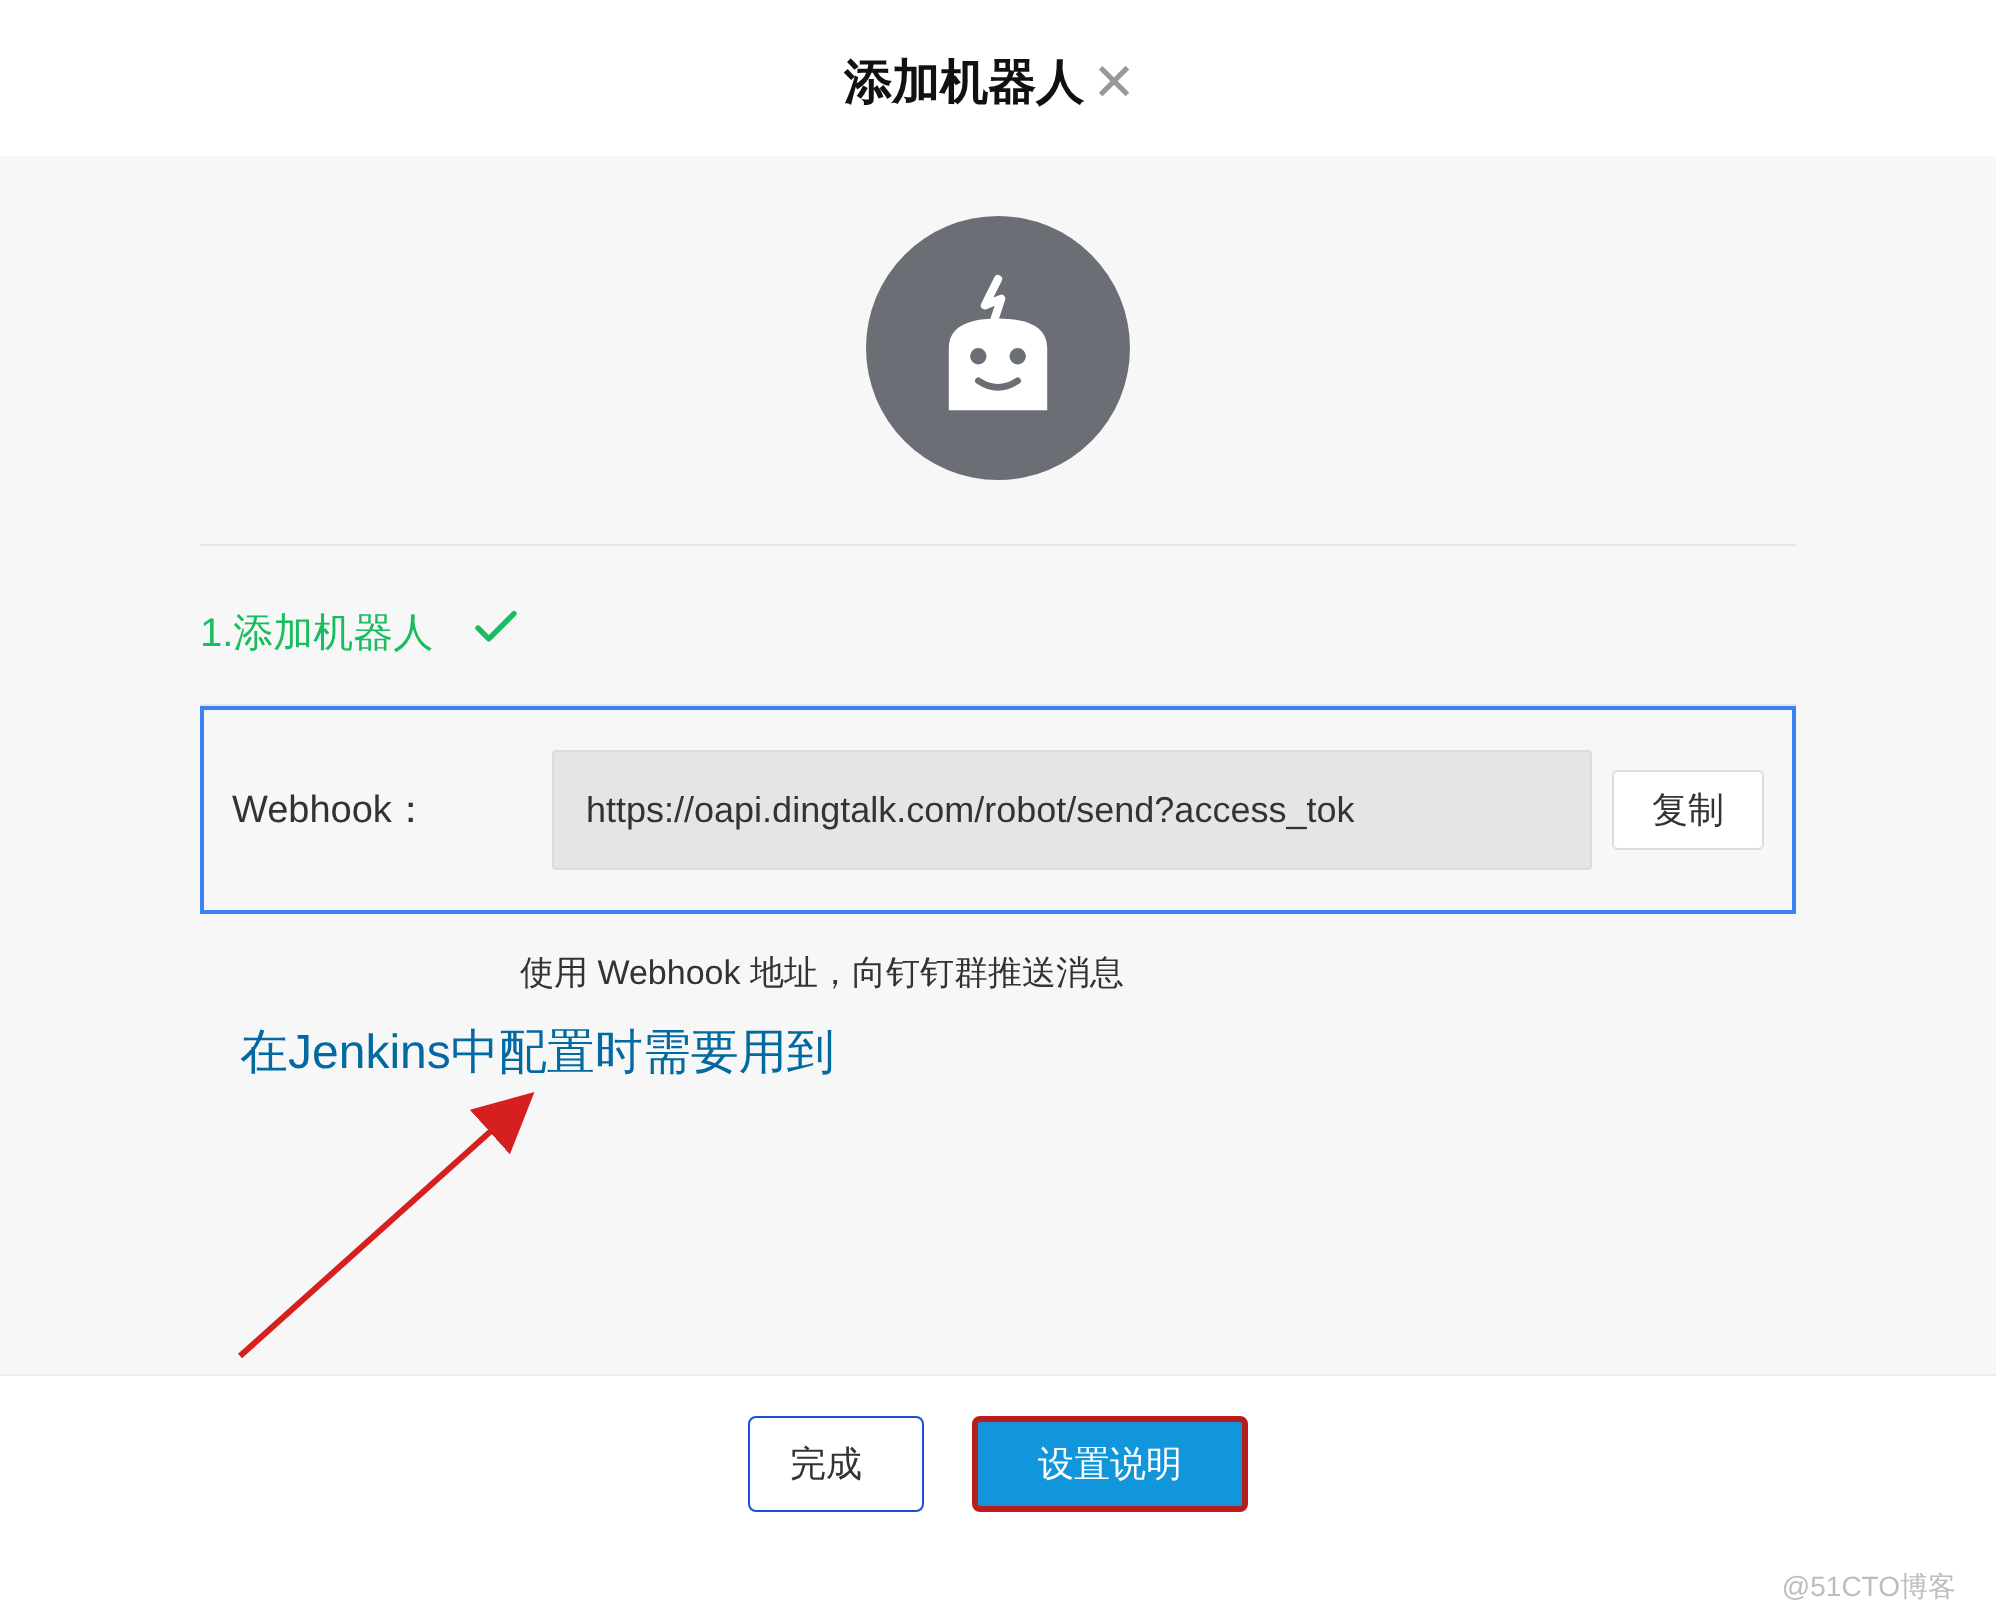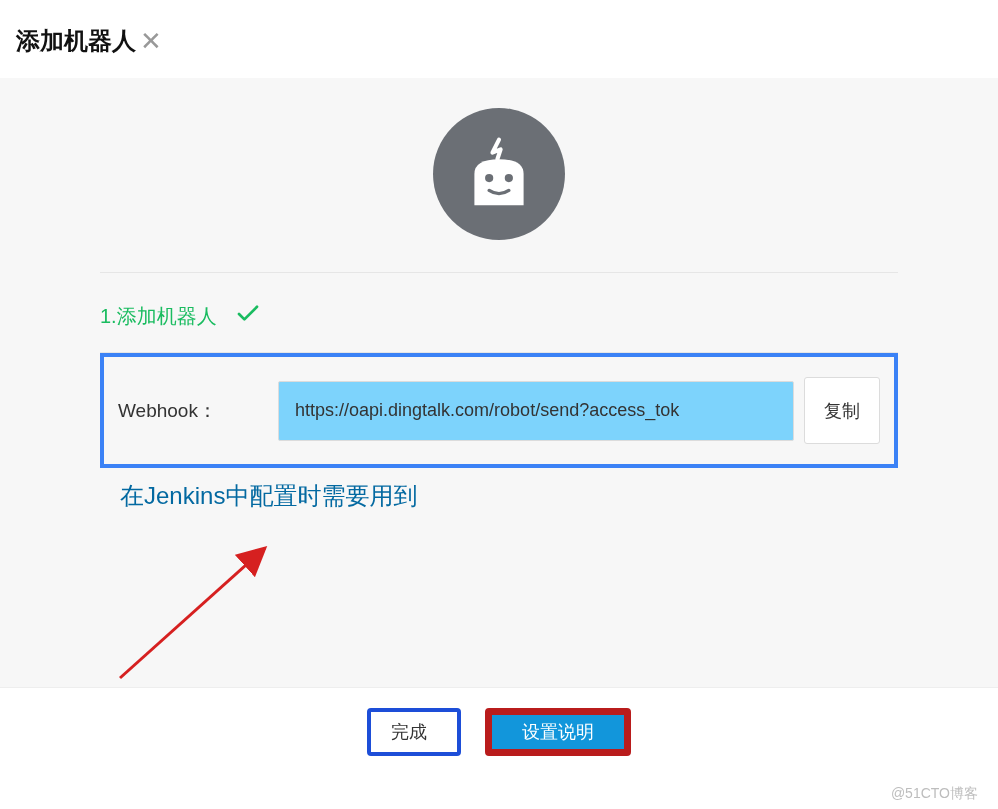--- a/index.html
+++ b/index.html
@@ -1,38 +1,38 @@
 <!DOCTYPE html>
 <html><head>
   <meta charset="utf-8">
   <style>
     * { margin: 0; padding: 0; box-sizing: border-box; }
     body { font-family: "Microsoft YaHei", "PingFang SC", Arial, sans-serif; background: #fff; width: 998px; height: 809px; overflow: hidden; position: relative; }
-    .modal-header { display: flex; justify-content: flex-start; align-items: center; padding: 24px 20px 20px 16px; }
+    .modal-header { display: flex; justify-content: center; align-items: center; padding: 24px 20px 20px 16px; }
     .modal-title { font-size: 24px; font-weight: bold; color: #111; }
     .close-icon { font-size: 26px; color: #999; cursor: pointer; line-height: 1; padding: 4px; }
     .content-area { background: #f7f7f7; padding: 30px 0 0 0; height: 698px; position: relative; }
     .content-inner { padding: 0 100px; }
     .avatar-wrap { display: flex; justify-content: center; margin-bottom: 32px; }
     .avatar { width: 132px; height: 132px; border-radius: 50%; background: #6b6f75; display: flex; align-items: center; justify-content: center; }
     .divider { border: none; border-top: 1px solid #e6e6e6; margin: 0; }
     .step1 { color: #1abc60; font-size: 20px; padding: 30px 0 22px 0; display: flex; align-items: center; gap: 20px; }
     .check-icon { color: #1abc60; font-size: 20px; font-weight: bold; }
     .step2 { color: #333; font-size: 19px; padding: 34px 0 20px 0; }
-    .webhook-box { border: 4px solid #3b82f6; padding: 20px 14px 20px 14px; display: flex; align-items: center; gap: 0; position: relative; }
+    .webhook-box { border: 2px solid #3b82f6; padding: 20px 14px 20px 14px; display: flex; align-items: center; gap: 0; position: relative; }
     .webhook-label { font-size: 19px; color: #333; width: 160px; }
-    .webhook-input { flex: 1; background: #7dd3fc; border: 1px solid #dcdcdc; height: 60px; padding: 12px 16px; font-size: 18px; color: #333; border-radius: 2px; outline: none; }
-    .copy-btn { height: 67px; width: 76px; background: #fff; border: 1px solid #dcdcdc; margin-left: 10px; font-size: 18px; color: #333; cursor: pointer; border-radius: 3px; }
+    .webhook-input { flex: 1; background: #e5e5e5; border: 1px solid #dcdcdc; height: 60px; padding: 12px 16px; font-size: 18px; color: #333; border-radius: 2px; outline: none; }
+    .copy-btn { height: 40px; width: 76px; background: #fff; border: 1px solid #dcdcdc; margin-left: 10px; font-size: 18px; color: #333; cursor: pointer; border-radius: 3px; }
     .warning-text { color: #e85744; font-size: 17px; margin: 18px 0 0 160px; }
     .info-text { color: #333; font-size: 17px; margin: 18px 0 0 160px; }
     .annotation { color: #0369a1; font-size: 24px; margin: 12px 0 0 20px; }
     .footer { position: absolute; bottom: 0; left: 0; right: 0; background: #fff; display: flex; justify-content: center; align-items: center; gap: 24px; padding: 20px 0; border-top: 1px solid #eee; }
     .btn { height: 48px; padding: 0 30px; font-size: 18px; border-radius: 4px; cursor: pointer; }
-    .btn-default { background: #fff; border: 4px solid #1d4ed8; color: #333; padding-left: 20px; }
-    .btn-primary { background: #1296db; border: 7px solid #b91c1c; color: #fff; }
+    .btn-default { background: #fff; border: 1px solid #1d4ed8; color: #333; padding-left: 20px; }
+    .btn-primary { background: #1296db; border: 3px solid #b91c1c; color: #fff; }
     .watermark { position: absolute; bottom: 6px; right: 20px; color: #bdbdbd; font-size: 14px; }
     .arrow-svg { position: absolute; pointer-events: none; }
   </style>
 </head>
 <body>
 
 <div class="modal-header">
   <div class="modal-title">添加机器人</div>
   <div class="close-icon">✕</div>
 </div>
@@ -64,20 +64,21 @@
 
     <hr class="divider">
 
 
     <div class="webhook-box">
       <div class="webhook-label">Webhook：</div>
       <input class="webhook-input" type="text" readonly="" value="https://oapi.dingtalk.com/robot/send?access_tok" style="">
       <button class="copy-btn">复制</button>
     </div>
 
+    <div class="info-text">使用 Webhook 地址，向钉钉群推送消息</div>
 
     <svg class="arrow-svg" width="220" height="180" style="left:90px; top:440px;">
       <defs>
         <marker id="ah" markerWidth="12" markerHeight="12" refX="9" refY="5" orient="auto">
           <path d="M 0 0 L 10 5 L 0 10 Z" fill="#d62020"></path>
         </marker>
       </defs>
       <line x1="30" y1="160" x2="175" y2="30" stroke="#d62020" stroke-width="3" marker-end="url(#ah)"></line>
     </svg>
 

